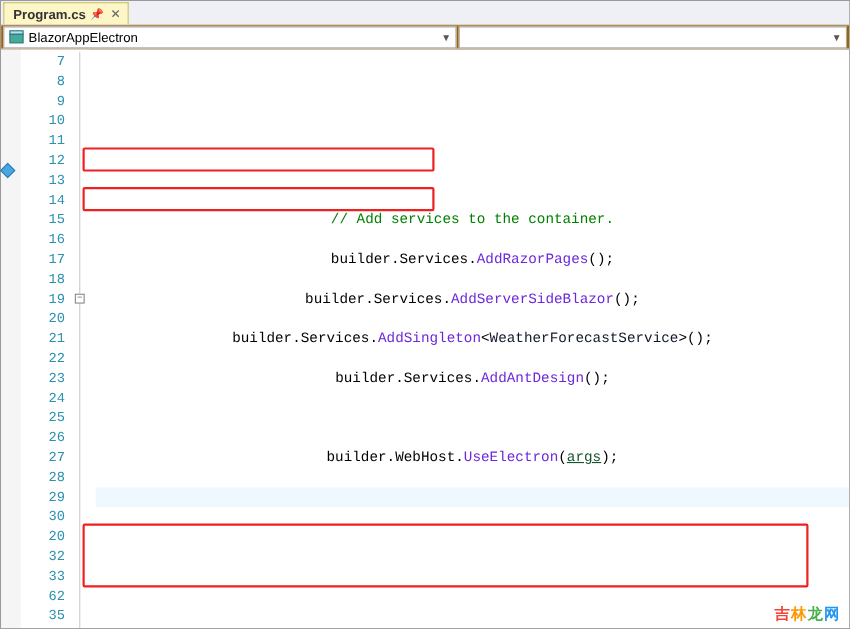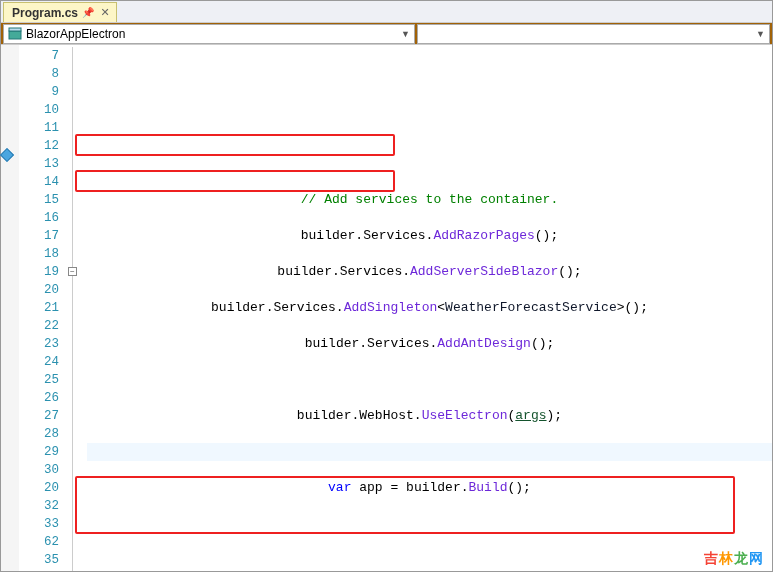--- a/index.html
+++ b/index.html
@@ -233,21 +233,20 @@
 
 <div class="line"><span class="c-plain"></span></div>
 <div class="line"><span class="c-comment">// Add services to the container.</span></div>
 <div class="line"><span class="c-plain">builder.Services.</span><span class="c-method">AddRazorPages</span><span class="c-plain">();</span></div>
 <div class="line"><span class="c-plain">builder.Services.</span><span class="c-method">AddServerSideBlazor</span><span class="c-plain">();</span></div>
 <div class="line"><span class="c-plain">builder.Services.</span><span class="c-method">AddSingleton</span><span class="c-plain">&lt;</span><span class="c-type">WeatherForecastService</span><span class="c-plain">&gt;();</span></div>
 <div class="line"><span class="c-plain">builder.Services.</span><span class="c-method">AddAntDesign</span><span class="c-plain">();</span></div>
 <div class="line"><span class="c-plain"></span></div>
 <div class="line"><span class="c-plain">builder.WebHost.</span><span class="c-method">UseElectron</span><span class="c-plain">(</span><span class="c-param">args</span><span class="c-plain">);</span></div>
 <div class="line" style="background:#f0f8ff"><span class="c-plain"></span></div>
-<div class="line"><span class="c-keyword">var</span><span class="c-plain"> app = builder.</span><span class="c-method">Build</span><span class="c-plain">();</span></div>
 <div class="line"><span class="c-plain"></span></div>
 
 
 
 
 
 
 
 
 

